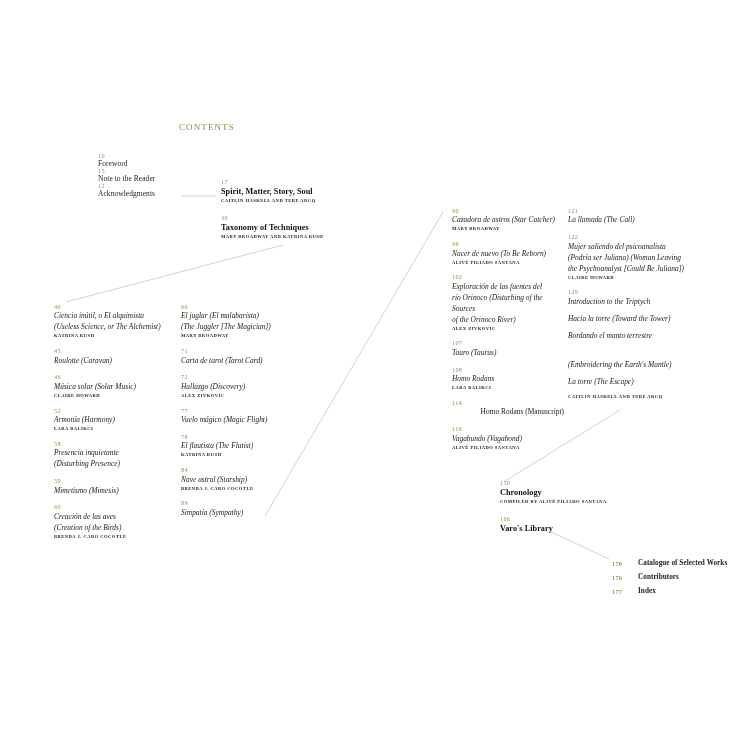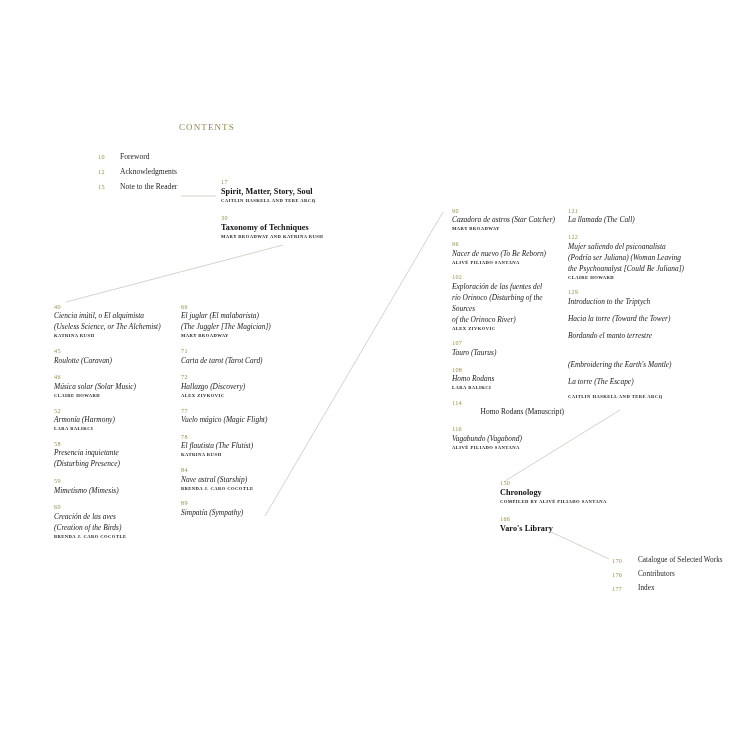--- a/index.html
+++ b/index.html
@@ -82,20 +82,21 @@
   #front-matter {
     position: absolute;
     left: 98px;
     top: 152px;
     width: 150px;
   }
   #front-matter .fm-row {
     display: flex;
     align-items: baseline;
     height: 15px;
+    flex-direction: column;
   }
   #front-matter .fm-num {
     width: 22px;
     color: #9a9150;
     font-size: 6.2px;
     letter-spacing: 0.3px;
   }
   #front-matter .fm-label {
     font-size: 7.5px;
     color: #1d1d1b;
@@ -129,22 +130,23 @@
 
   
   #tail-list {
     position: absolute;
     left: 612px;
     top: 553px;
     width: 130px;
   }
   #tail-list .tl-row {
     display: flex;
-    align-items: center;
+    align-items: flex-end;
     height: 14px;
+    font-weight: bold;
   }
   #tail-list .tl-num {
     width: 26px;
     color: #9a9150;
     font-size: 6.2px;
     letter-spacing: 0.3px;
   }
   #tail-list .tl-label {
     font-size: 7.2px;
     color: #1d1d1b;
@@ -166,26 +168,26 @@
     </svg>
 
   <div id="contents-title">CONTENTS</div>
 
   <div id="front-matter">
       <div class="fm-row">
         <span class="fm-num">10</span>
         <span class="fm-label">Foreword</span>
       </div>
       <div class="fm-row">
+        <span class="fm-num">15</span>
+        <span class="fm-label">Note to the Reader</span>
+      </div>
+      <div class="fm-row">
         <span class="fm-num">12</span>
         <span class="fm-label">Acknowledgments</span>
-      </div>
-      <div class="fm-row">
-        <span class="fm-num">15</span>
-        <span class="fm-label">Note to the Reader</span>
       </div>
     </div>
 
   <div id="essays">
       <div class="essay">
         <div class="pg">17</div>
         <div class="bold-ttl">Spirit, Matter, Story, Soul</div>
         <div class="auth">CAITLIN HASKELL AND TERE ARCQ</div>
       </div>
       <div class="essay">

